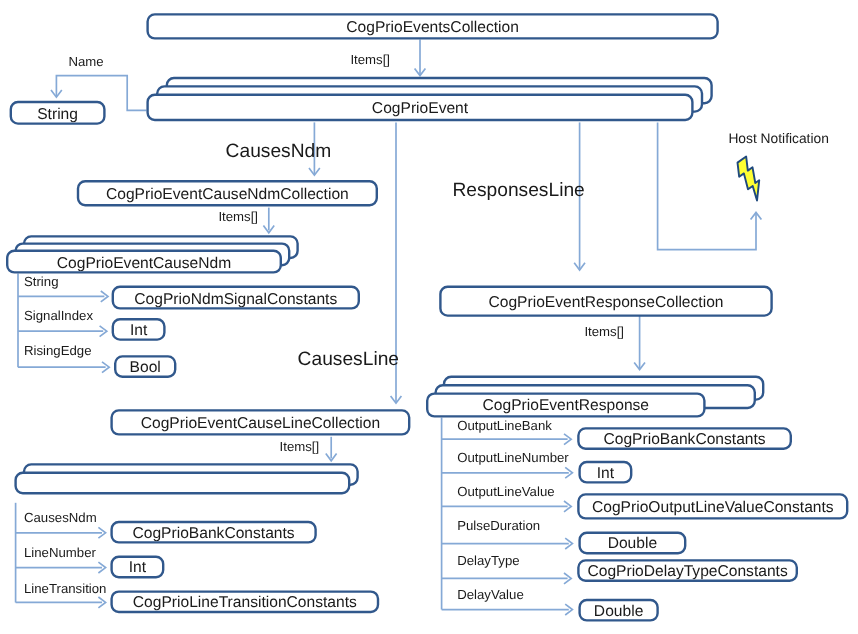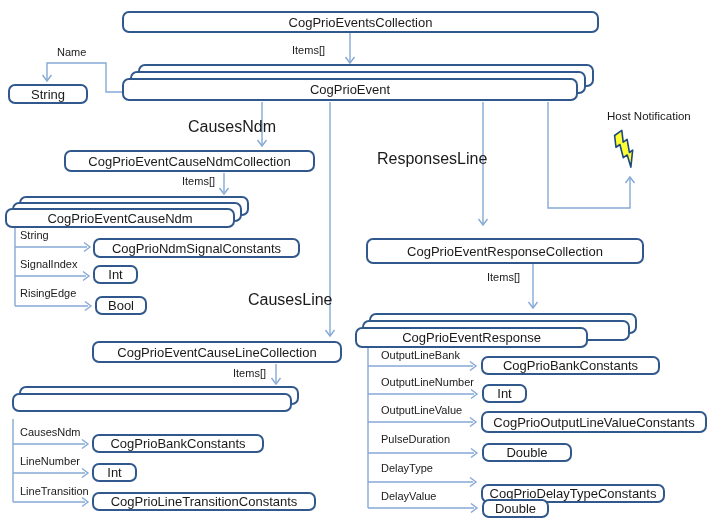--- a/index.html
+++ b/index.html
@@ -133,21 +133,21 @@
   <div class="box" style="left:366px;top:238px;width:278px;height:26px">CogPrioEventResponseCollection</div>
 
   <div class="box" style="left:369px;top:313px;width:268px;height:21px"></div>
   <div class="box" style="left:362px;top:320px;width:268px;height:21px"></div>
   <div class="box" style="left:355px;top:327px;width:233px;height:21px">CogPrioEventResponse</div>
 
   <div class="box" style="left:481px;top:356px;width:179px;height:19px">CogPrioBankConstants</div>
   <div class="box" style="left:482px;top:384px;width:45px;height:19px">Int</div>
   <div class="box" style="left:481px;top:411px;width:226px;height:22px">CogPrioOutputLineValueConstants</div>
   <div class="box" style="left:482px;top:443px;width:90px;height:19px">Double</div>
-  <div class="box" style="left:481px;top:484px;width:184px;height:19px">CogPrioDelayTypeConstants</div>
+  <div class="box" style="left:481px;top:466px;width:184px;height:19px">CogPrioDelayTypeConstants</div>
   <div class="box" style="left:482px;top:499px;width:67px;height:19px">Double</div>
 
   <span class="lbl" style="left:292px;top:44px">Items[]</span>
   <span class="lbl" style="left:57px;top:46px">Name</span>
   <span class="lbl bold" style="left:188px;top:118px">CausesNdm</span>
   <span class="lbl" style="left:182px;top:175px">Items[]</span>
   <span class="lbl bold" style="left:248px;top:291px">CausesLine</span>
   <span class="lbl" style="left:233px;top:367px">Items[]</span>
   <span class="lbl bold" style="left:377px;top:150px">ResponsesLine</span>
   <span class="lbl" style="left:487px;top:271px">Items[]</span>

